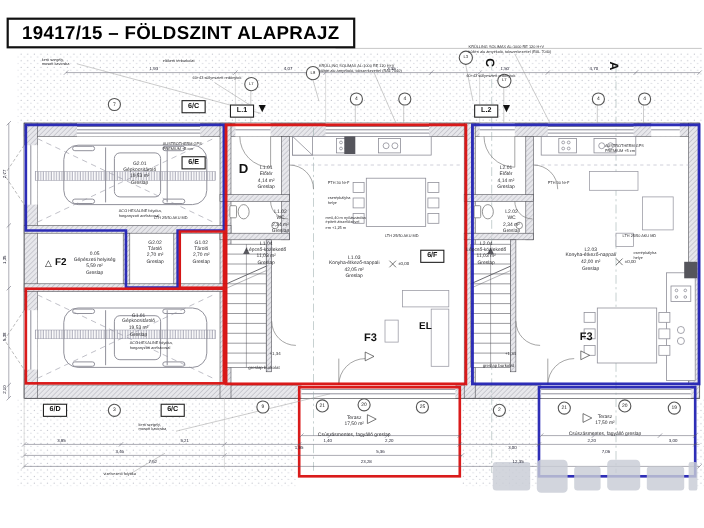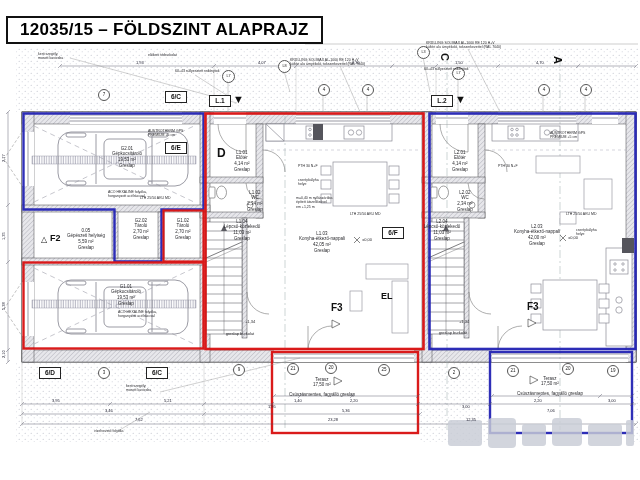--- a/index.html
+++ b/index.html
@@ -337,21 +337,21 @@
   <g fill="#c9cdd6" opacity="0.82">
     <rect x="448" y="420" width="34" height="26" rx="3"></rect>
     <rect x="488" y="418" width="28" height="30" rx="4"></rect>
     <rect x="522" y="424" width="24" height="22" rx="3"></rect>
     <rect x="552" y="418" width="30" height="28" rx="4"></rect>
     <rect x="588" y="424" width="34" height="22" rx="3"></rect>
     <rect x="626" y="420" width="8" height="26" rx="2"></rect>
   </g>
 </svg>
 
-<div class="title-box"><span>12035/15 – FÖLDSZINT ALAPRAJZ</span></div>
+<div class="title-box"><span>19417/15 – FÖLDSZINT ALAPRAJZ</span></div>
 
 <div class="t c rl" style="left:99px;top:140px;width:56px">
   <span>G2.01</span><span>Gépkocsitároló</span><span>19,53 m²</span><span>Greslap</span>
 </div>
 <div class="t c rl" style="left:118px;top:212px;width:46px">
   <span>G2.02</span><span>Tároló</span><span>2,70 m²</span><span>Greslap</span>
 </div>
 <div class="t c rl" style="left:161px;top:212px;width:44px">
   <span>G1.02</span><span>Tároló</span><span>2,70 m²</span><span>Greslap</span>
 </div>

